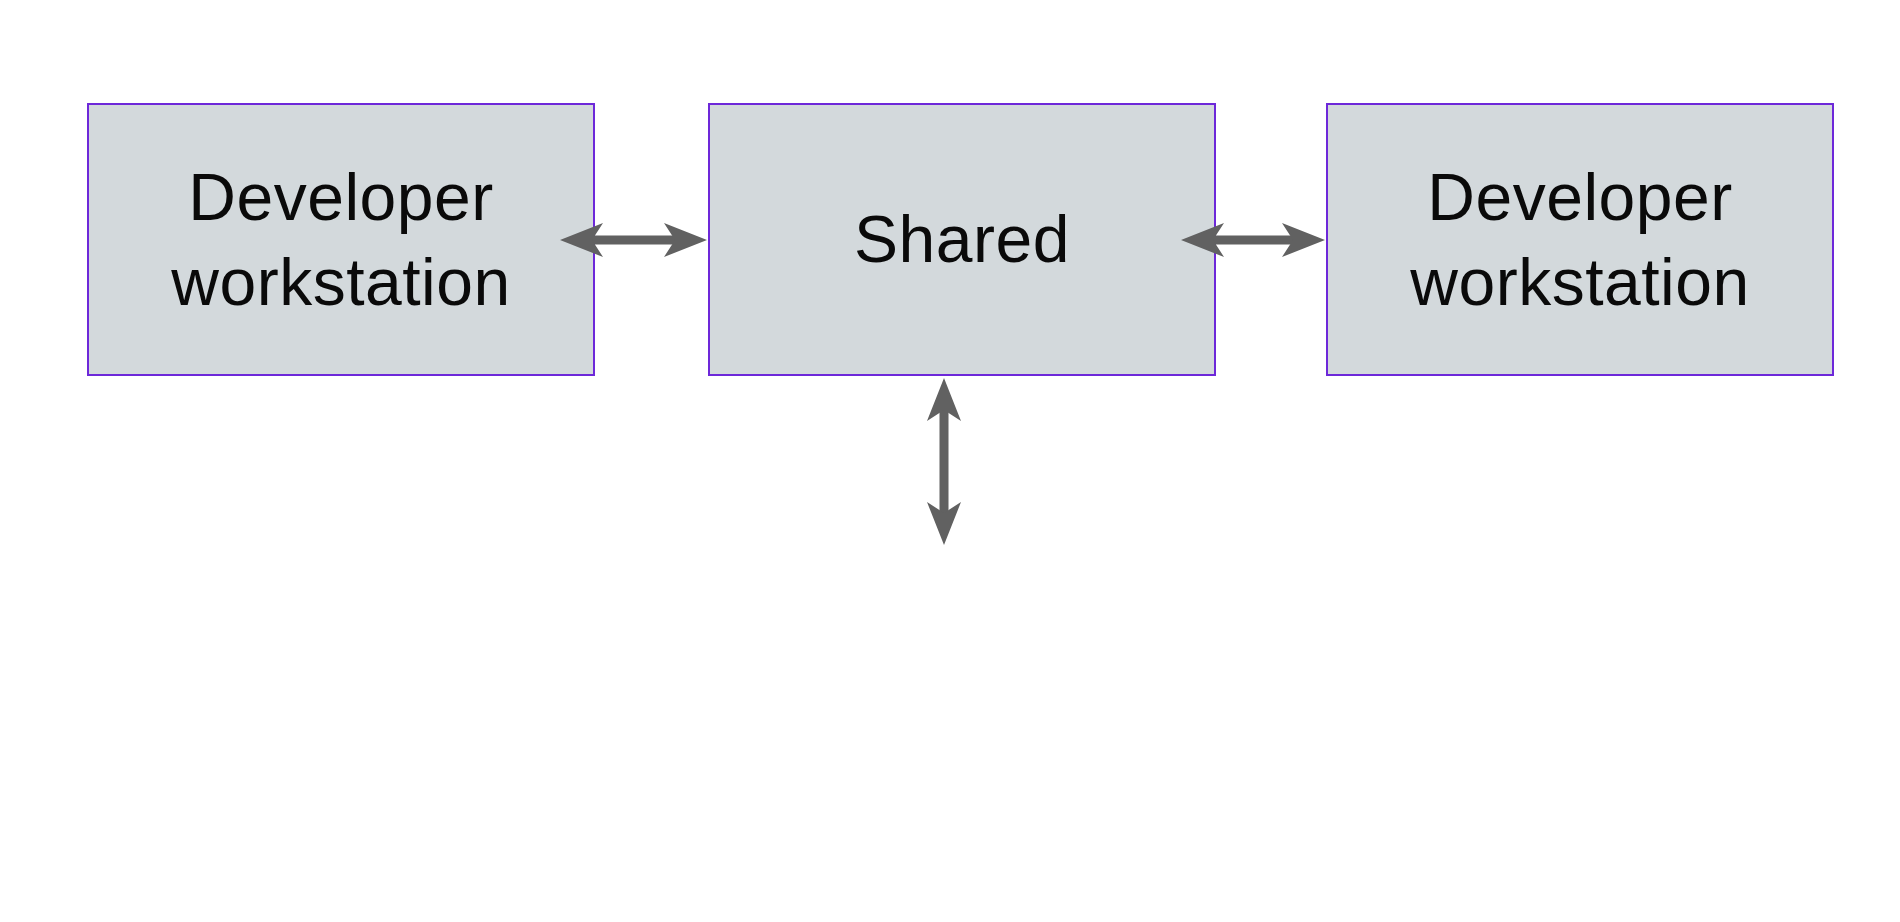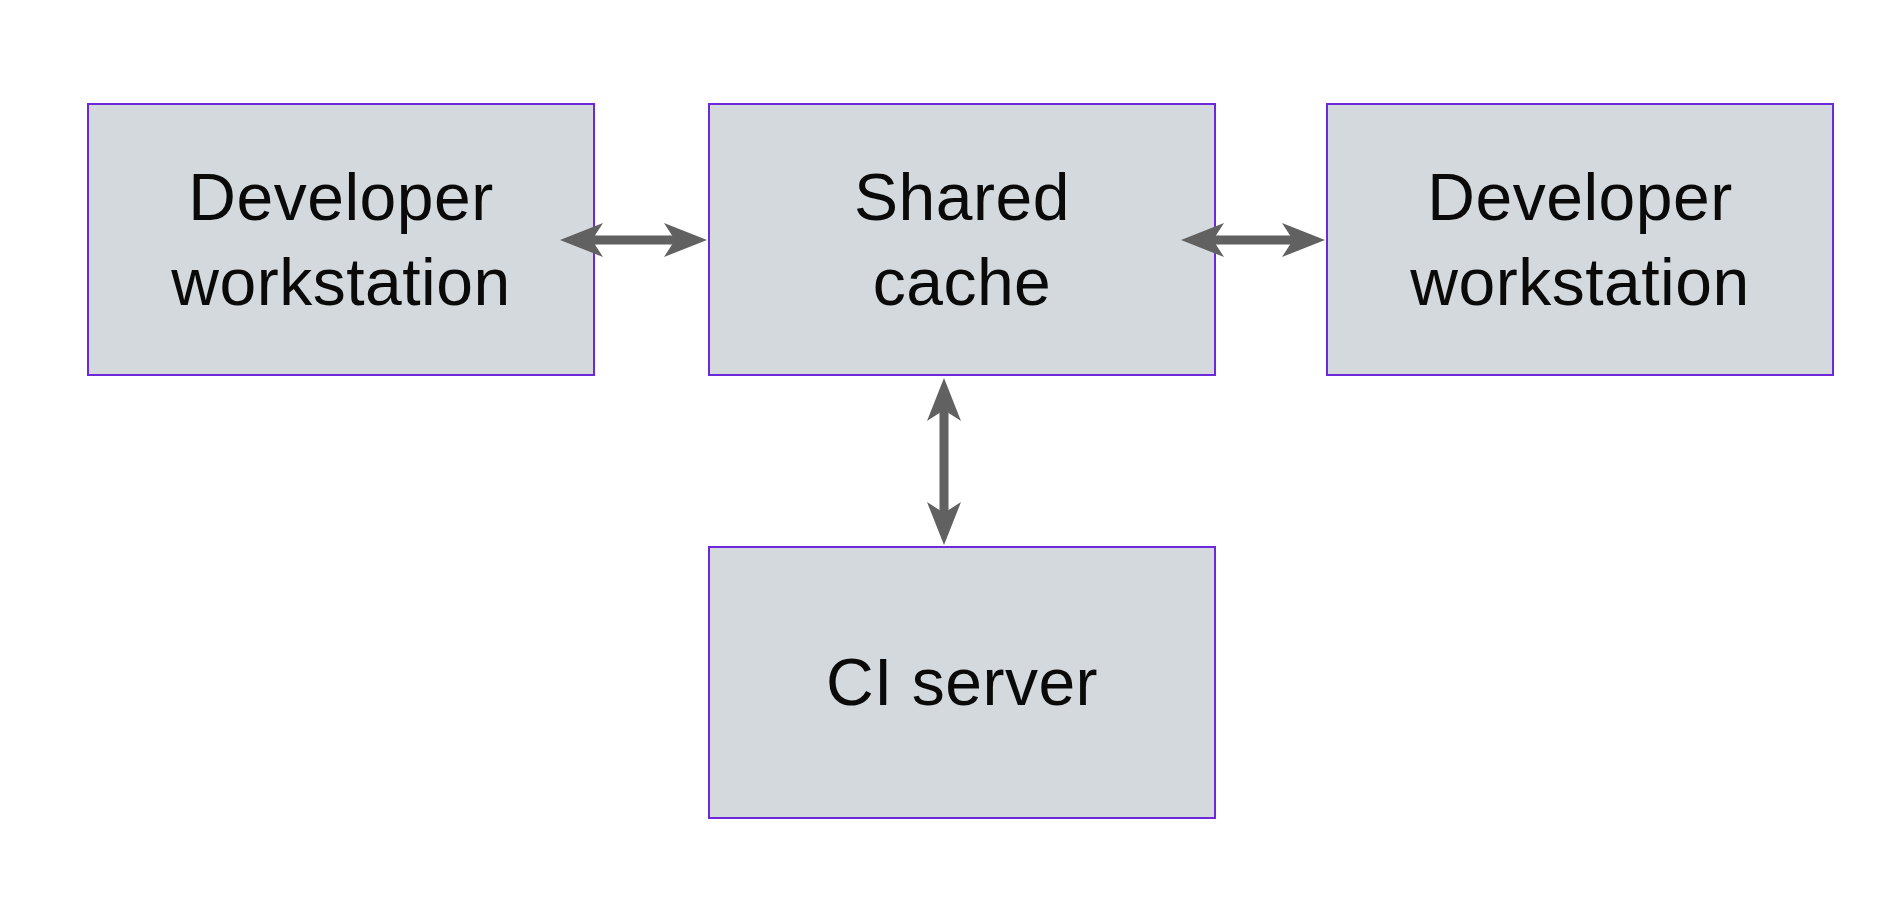--- a/index.html
+++ b/index.html
@@ -57,31 +57,27 @@
 
 <div class="canvas">
 
   <div class="node" id="node-dev-left">
     <span class="line">Developer</span>
     <span class="line">workstation</span>
   </div>
 
   <div class="node" id="node-shared">
     <span class="line">Shared</span>
-    <span class="line">cache</span>
   </div>
 
   <div class="node" id="node-dev-right">
     <span class="line">Developer</span>
     <span class="line">workstation</span>
   </div>
 
-  <div class="node" id="node-ci">
-    <span class="line">CI server</span>
-  </div>
 
   <div class="edge" id="edge-left">
     <svg viewBox="0 0 149 48" xmlns="http://www.w3.org/2000/svg" aria-hidden="true">
       <line class="arrow-stroke" x1="30" y1="24" x2="119" y2="24"></line>
       <polygon class="arrow-fill" points="1,24 44,7 33,24 44,41"></polygon>
       <polygon class="arrow-fill" points="148,24 105,7 116,24 105,41"></polygon>
     </svg>
   </div>
 
   <div class="edge" id="edge-right">

